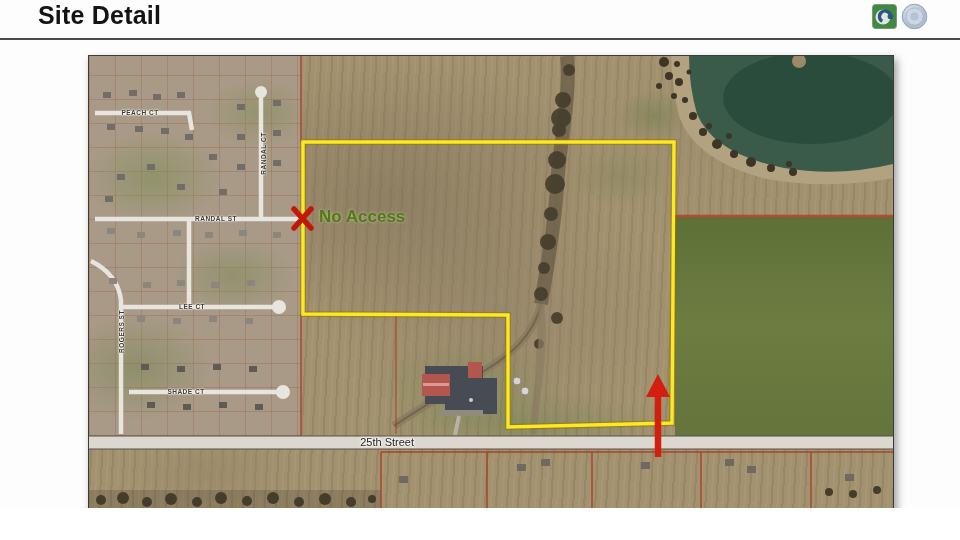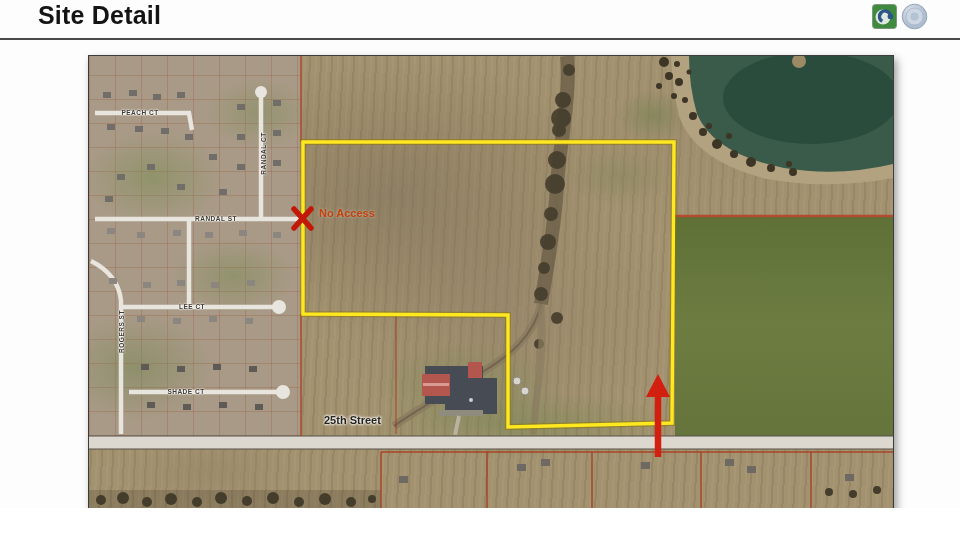--- a/index.html
+++ b/index.html
@@ -33,23 +33,23 @@
       radial-gradient(80px 50px at 68% 58%, rgba(115,135,75,.42), transparent 75%),
       radial-gradient(100px 70px at 22% 82%, rgba(110,130,75,.45), transparent 75%),
       radial-gradient(70px 45px at 80% 15%, rgba(118,136,78,.4), transparent 75%),
       repeating-linear-gradient(0deg, rgba(152,62,32,.22) 0 1px, transparent 1px 24px),
       repeating-linear-gradient(90deg, rgba(152,62,32,.22) 0 1px, transparent 1px 26px);}
   .scene{position:absolute;inset:0;pointer-events:none;}
   
   .maplabel{position:absolute;color:#3f3a33;font-size:6.5px;font-weight:bold;letter-spacing:.5px;
             text-align:center;text-shadow:0 0 2px #fff,0 0 2px #fff;white-space:nowrap;}
   .maplabel.vert{transform:rotate(-90deg);transform-origin:center;}
-  .road-label{position:absolute;left:235px;top:358px;width:90px;text-align:left;color:#26231f;
-              font-size:11px;font-weight:bold;text-shadow:0 0 2px #fff,0 0 3px #fff,0 0 3px #fff;}
-  .annot{position:absolute;color:#c2410c;font-size:11px;font-weight:bold;
+  .road-label{position:absolute;left:235px;top:380px;width:90px;text-align:right;color:#26231f;
+              font-size:11px;font-weight:normal;text-shadow:0 0 2px #fff,0 0 3px #fff,0 0 3px #fff;}
+  .annot{position:absolute;color:#4d7c0f;font-size:17px;font-weight:bold;
          text-shadow:0 0 3px rgba(255,255,255,.45);white-space:nowrap;}
   .annot.no-access{left:230px;top:151px;}
   .annot.likely{left:579px;top:381px;}
 </style>
 </head>
 <body>
 
 <div class="slide">
 
   <div class="title">Site Detail</div>

